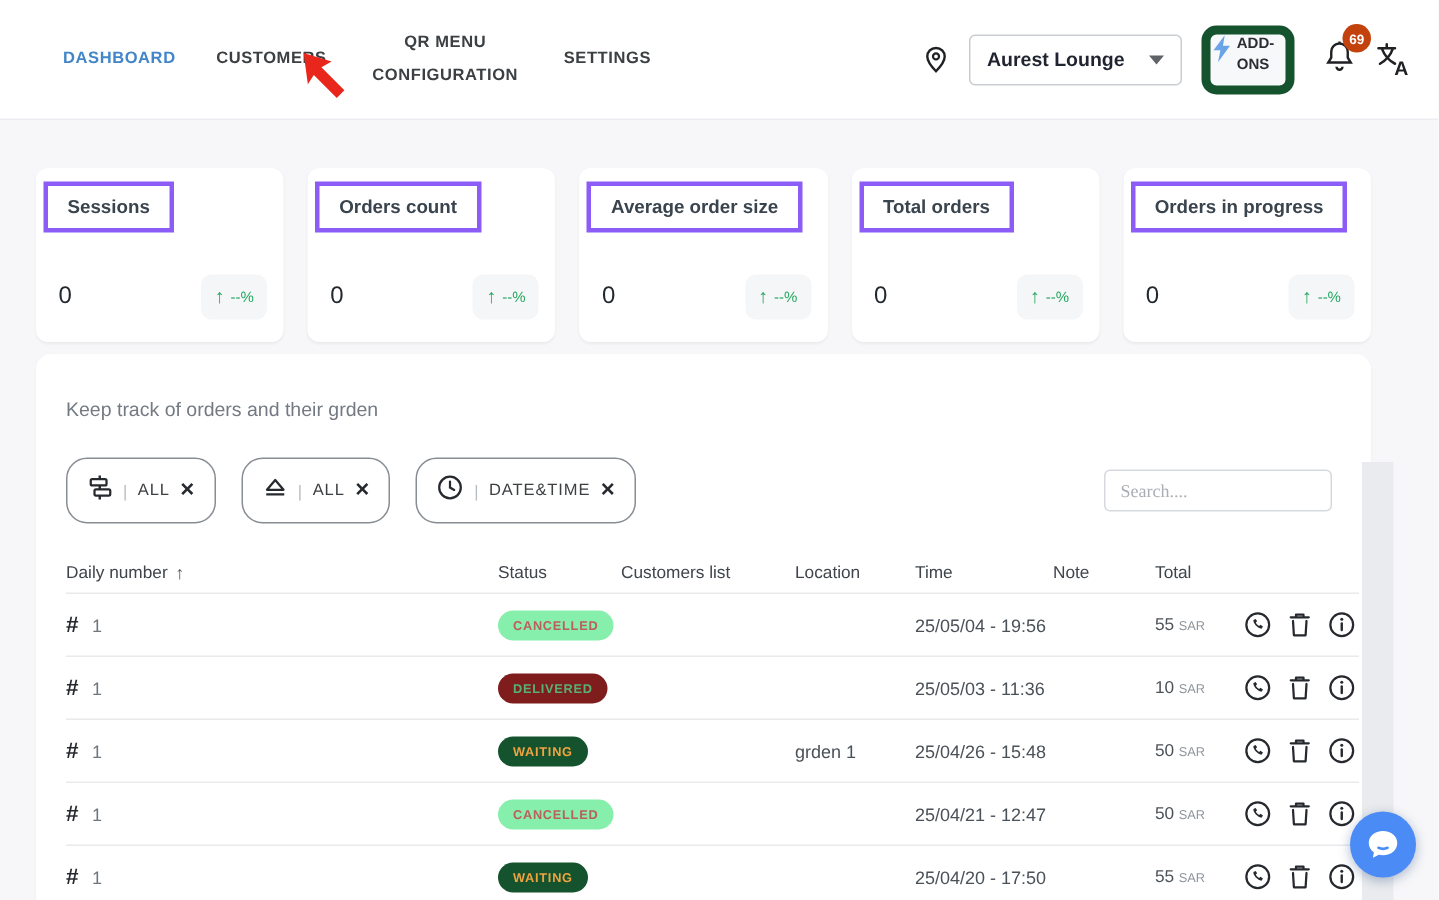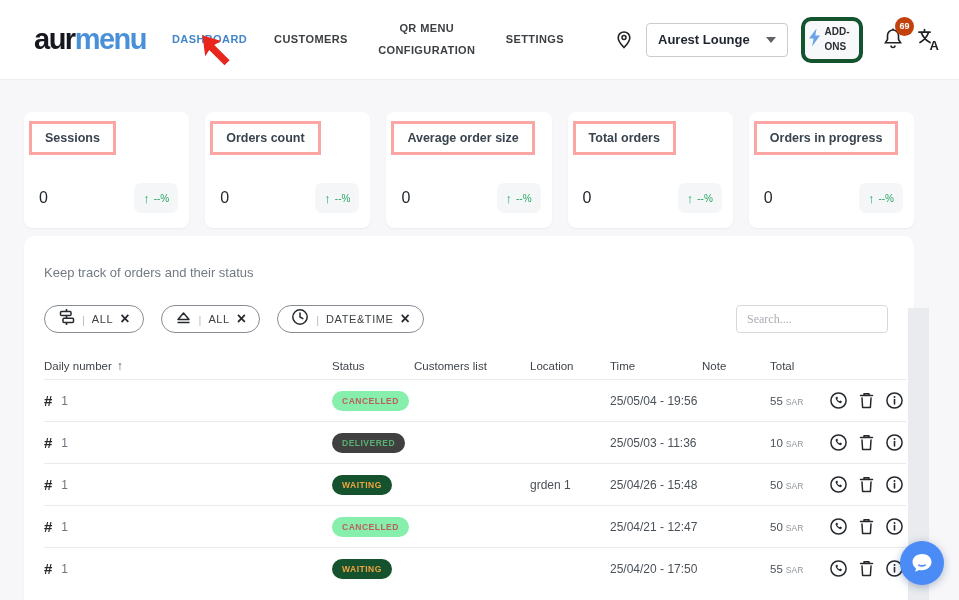--- a/index.html
+++ b/index.html
@@ -21,32 +21,32 @@
     line-height:1.95; cursor:pointer; }
   .nav-link.active{ color:#4285c8; }
   .nav-link.w2{ max-width:66px; } .nav-link.w3{ max-width:104px; }
   .nav-right{ margin-left:auto; display:flex; align-items:center; gap:13px; }
   .pin{ display:flex; align-items:center; }
   .store-select{ width:142px; height:34px; border:1px solid #c9cdd2; border-radius:4px; background:#fff;
     display:flex; align-items:center; justify-content:space-between; padding:0 11px; cursor:pointer; }
   .store-select .val{ font-size:13px; font-weight:bold; color:#1f2430; }
   .caret{ width:0; height:0; border-left:5px solid transparent; border-right:5px solid transparent;
     border-top:6px solid #5f6368; }
-  .addons-btn{ width:62px; height:46px; border-radius:10px; background:#f6f8f9; border:4px solid #14532d;
-    display:flex; align-items:center; justify-content:center; gap:4px; cursor:pointer; }
+  .addons-btn{ width:62px; height:46px; border-radius:10px; background:#f6f8f9; border:6px solid #14532d;
+    display:flex; align-items:flex-start; justify-content:center; gap:4px; cursor:pointer; }
   .addons-btn .lbl{ font-size:10px; font-weight:bold; color:#2a2e33; width:32px; line-height:1.45; }
   .bell-wrap{ position:relative; margin-left:6px; cursor:pointer; }
   .bell-badge{ position:absolute; top:-9px; right:-10px; min-width:19px; height:19px; border-radius:50%;
     background:#c2410c; color:#fff; font-size:9px; font-weight:bold; display:flex; align-items:center;
     justify-content:center; }
   .translate{ cursor:pointer; display:flex; align-items:center; }
 
   
   .annot-arrow{ position:absolute; left:199px; top:33px; z-index:6; }
-  .title-annot{ display:inline-block; border:3px solid #fca5a5; padding:7px 13px; margin:-6px 0 0 -9px;
+  .title-annot{ display:inline-block; border:3px solid #8b5cf6; padding:7px 13px; margin:-6px 0 0 -9px;
     font-size:12.5px; font-weight:bold; color:#3a444e; white-space:nowrap; }
 
   
   .stats{ position:absolute; top:112px; left:24px; width:890px; display:grid;
     grid-template-columns:repeat(5,1fr); gap:16px; }
   .card{ background:#fff; border-radius:8px; height:116px; padding:15px 14px;
     box-shadow:0 1px 2px rgba(16,24,40,.05); position:relative; }
   .card-bottom{ position:absolute; left:15px; right:11px; bottom:15px; display:flex;
     justify-content:space-between; align-items:center; }
   .card-value{ font-size:16px; color:#23272e; }
@@ -57,21 +57,21 @@
 
   
   .orders-panel{ position:absolute; top:236px; left:24px; width:890px; height:364px; background:#fff;
     border-radius:10px 10px 0 0; box-shadow:0 1px 2px rgba(16,24,40,.05); padding:20px 8px 0 20px; }
   .orders-title-row{ display:flex; align-items:center; gap:11px; }
   .orders-title{ font-size:13.5px; font-weight:bold; color:#22262c; }
   .orders-badge{ background:#e9f0fb; color:#3d6ec9; font-size:10.5px; font-weight:bold;
     padding:4px 9px; border-radius:9px; }
   .orders-subtitle{ margin-top:9px; font-size:13px; color:#737a83; }
   .filters-row{ margin-top:25px; display:flex; align-items:center; }
-  .chip{ display:inline-flex; align-items:center; gap:7px; height:28px; padding:0 13px;
+  .chip{ display:inline-flex; align-items:center; gap:7px; height:44px; padding:0 13px;
     border:1px solid #878d93; border-radius:14px; margin-right:17px; cursor:pointer; background:#fff; }
   .chip-divider::before{ content:"|"; color:#b7bcc1; font-size:11px; }
   .chip-label{ font-size:11px; letter-spacing:.6px; color:#3c4043; }
   .chip-close{ cursor:pointer; display:flex; }
   .chip-close::before{ content:"×"; font-size:16px; font-weight:bold; color:#26292e; line-height:12px; }
   .search-input{ margin-left:auto; margin-right:18px; width:152px; height:28px; border:1px solid #d5d9dd;
     border-radius:4px; padding:4px 10px; font-size:12px; color:#333; outline:none;
     font-family:Liberation Serif, serif; }
   .search-input::placeholder{ color:#a9aeb4; }
 
@@ -83,40 +83,39 @@
   .th{ font-size:11.5px; font-weight:normal; color:#3f454b; display:flex; align-items:center; gap:5px; }
   .sort-arrow::before{ content:"↑"; font-size:12px; color:#4a5056; }
   .trow{ height:42px; border-top:1px solid #e8eaec; }
   .cell{ font-size:12px; color:#4b5158; }
   .cell-number{ display:flex; align-items:center; gap:9px; }
   .hash::before{ content:"#"; font-size:15px; font-weight:bold; color:#26292e; }
   .num{ font-size:12px; color:#70767d; }
   .pill{ font-size:8.5px; font-weight:bold; letter-spacing:.5px; padding:5px 10px; border-radius:10px;
     display:inline-block; }
   .pill[data-status="cancelled"]{ background:#86efac; color:#bb5f5b; }
-  .pill[data-status="delivered"]{ background:#404040; color:#57b173; }
+  .pill[data-status="delivered"]{ background:#7f1d1d; color:#57b173; }
   .pill[data-status="waiting"]{ background:#14532d; color:#f0a341; }
   .cell-total{ white-space:nowrap; font-size:11.5px; }
   .cur{ font-size:8.5px; color:#8f959c; margin-left:3px; }
   .actions{ display:flex; justify-content:flex-end; align-items:center; gap:10px; padding-right:2px; }
   .action-btn{ cursor:pointer; display:flex; }
 
   
   .scrollbar{ position:absolute; left:908px; top:308px; width:21px; height:292px; background:#e9ebee; z-index:4; }
   .chat-bubble{ position:absolute; left:900px; top:541px; width:44px; height:44px; border-radius:50%;
     background:#4b8bf5; display:flex; align-items:center; justify-content:center; cursor:pointer;
     box-shadow:0 2px 8px rgba(30,60,120,.35); z-index:7; }
 </style>
 </head>
 <body>
 
 <div class="viewport">
 
   <div class="navbar">
-    <div class="logo"><span class="p1">aur</span><span class="p2">menu</span></div>
     <div class="nav-links">
       <div class="nav-link active">DASHBOARD</div>
       <div class="nav-link">CUSTOMERS</div>
       <div class="nav-link w3">QR MENU CONFIGURATION</div>
       <div class="nav-link">SETTINGS</div>
     </div>
     <div class="nav-right">
       <span class="pin">
         <svg width="18" height="20" viewBox="0 0 18 20">
             <path d="M9 2 C5.7 2 3.2 4.5 3.2 7.7 C3.2 11.6 9 17.5 9 17.5 S14.8 11.6 14.8 7.7 C14.8 4.5 12.3 2 9 2 Z" fill="none" stroke="#202124" stroke-width="1.6"></path>
@@ -204,21 +203,21 @@
         <span class="card-value">0</span>
         <span class="delta-pill">
             <span class="delta-arrow"></span>
             <span class="delta-val">--%</span>
           </span>
       </div>
     </div>
   </div>
 
   <div class="orders-panel">
-    <div class="orders-subtitle">Keep track of orders and their status</div>
+    <div class="orders-subtitle">Keep track of orders and their grden</div>
 
     <div class="filters-row">
       <div class="chip">
         <span>
           <svg width="17" height="18" viewBox="0 0 17 18">
               <path d="M8.5 1 V17" stroke="#26292e" stroke-width="1.6"></path>
               <rect x="2.5" y="3.4" width="10.5" height="4.2" rx="1" fill="#fff" stroke="#26292e" stroke-width="1.5"></rect>
               <rect x="5" y="10.2" width="10.5" height="4.2" rx="1" fill="#fff" stroke="#26292e" stroke-width="1.5"></rect>
             </svg>
         </span>

